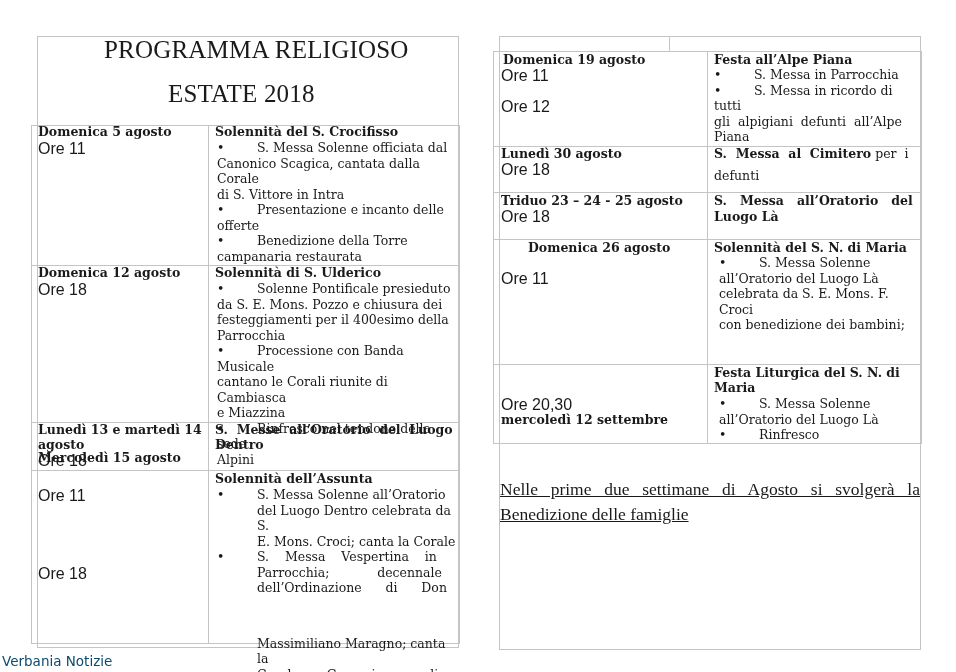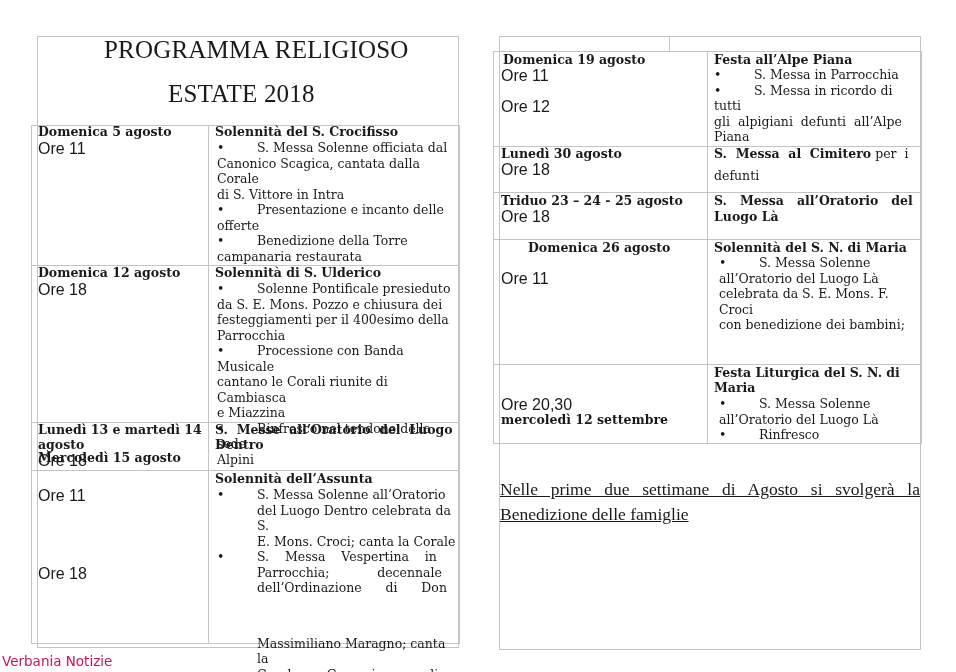--- a/index.html
+++ b/index.html
@@ -9,21 +9,21 @@
   .vline, .hline { position:absolute; background:#c4c4c4; }
   .vline { width:1px; }
   .hline { height:1px; }
   .t { position:absolute; white-space:nowrap; font-size:12.5px; line-height:15.5px; }
   .b { font-weight:bold; }
   .title { position:absolute; font-family:"Liberation Serif", serif; font-size:25px; white-space:nowrap; letter-spacing:0.2px; }
   .cell-text { position:absolute; font-size:12.5px; line-height:15.5px; }
   .cell-text .bl { display:block; }
   .bullet { display:inline-block; width:40px; }
   .notice { position:absolute; font-family:"Liberation Serif", serif; font-size:17.5px; line-height:25px; text-decoration:underline; }
-  .footer { position:absolute; left:2px; top:653px; font-family:"DejaVu Sans", sans-serif; font-size:13.5px; color:#be185d; white-space:nowrap; }
+  .footer { position:absolute; left:2px; top:653px; font-family:"DejaVu Sans", sans-serif; font-size:13.5px; color:#0c4a6e; white-space:nowrap; }
   .small { font-family:"Liberation Sans", sans-serif; font-size:16px; }
 </style>
 </head>
 <body>
 
 <div class="frame" style="left:37px; top:36px; width:422px; height:612px;"></div>
 
 <div class="title" style="left:104px; top:36px;">PROGRAMMA RELIGIOSO</div>
 <div class="title" style="left:168px; top:80px;">ESTATE  2018</div>
 

